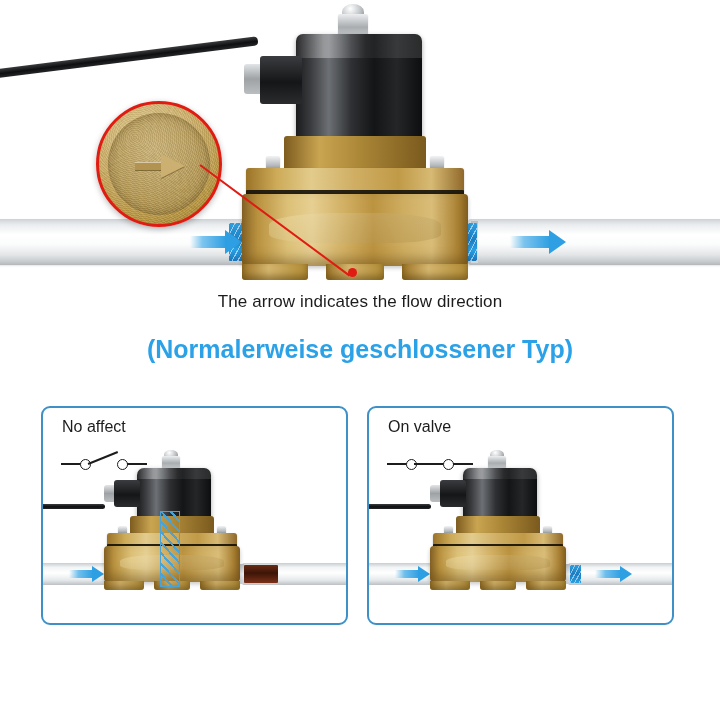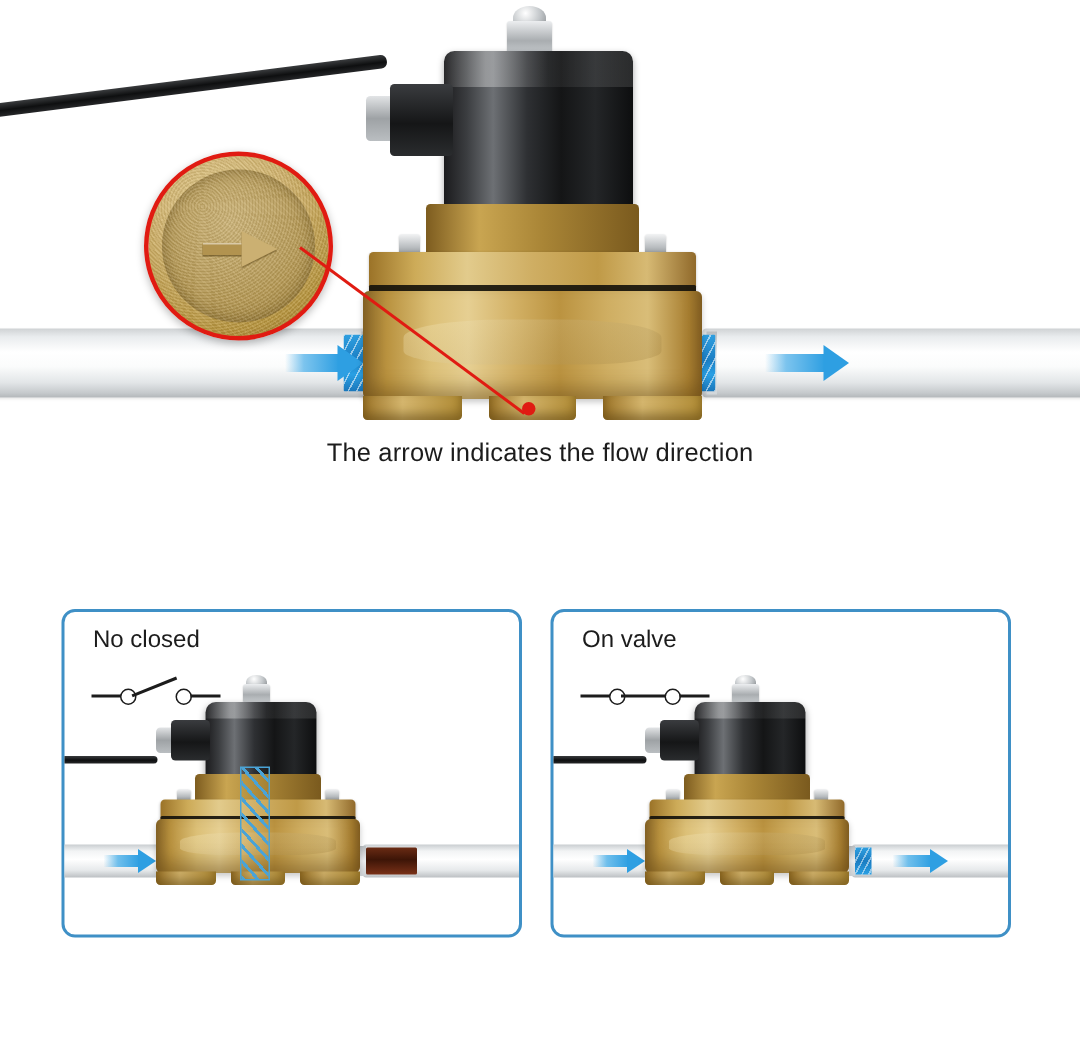--- a/index.html
+++ b/index.html
@@ -267,24 +267,25 @@
           <div class="e-head"></div>
       </div>
     </div>
     <div class="pointer-line"></div>
     <div class="pointer-dot"></div>
   </div>
 
   <div class="caption">The arrow indicates the flow direction</div>
 
   <div class="title-block">
+    <div class="title-line2">(Normalerweise geschlossener Typ)</div>
   </div>
 
   <div class="panel panel-left">
-    <div class="panel-label">No closed</div>
+    <div class="panel-label">No affect</div>
 
     <div class="switch switch-open">
       <div class="wire wl"></div>
       <div class="node n1"></div>
       <div class="lever"></div>
       <div class="node n2"></div>
       <div class="wire wr"></div>
     </div>
 
     <div class="p-pipe" style="left:-4px;top:155px;width:68px;"></div>

